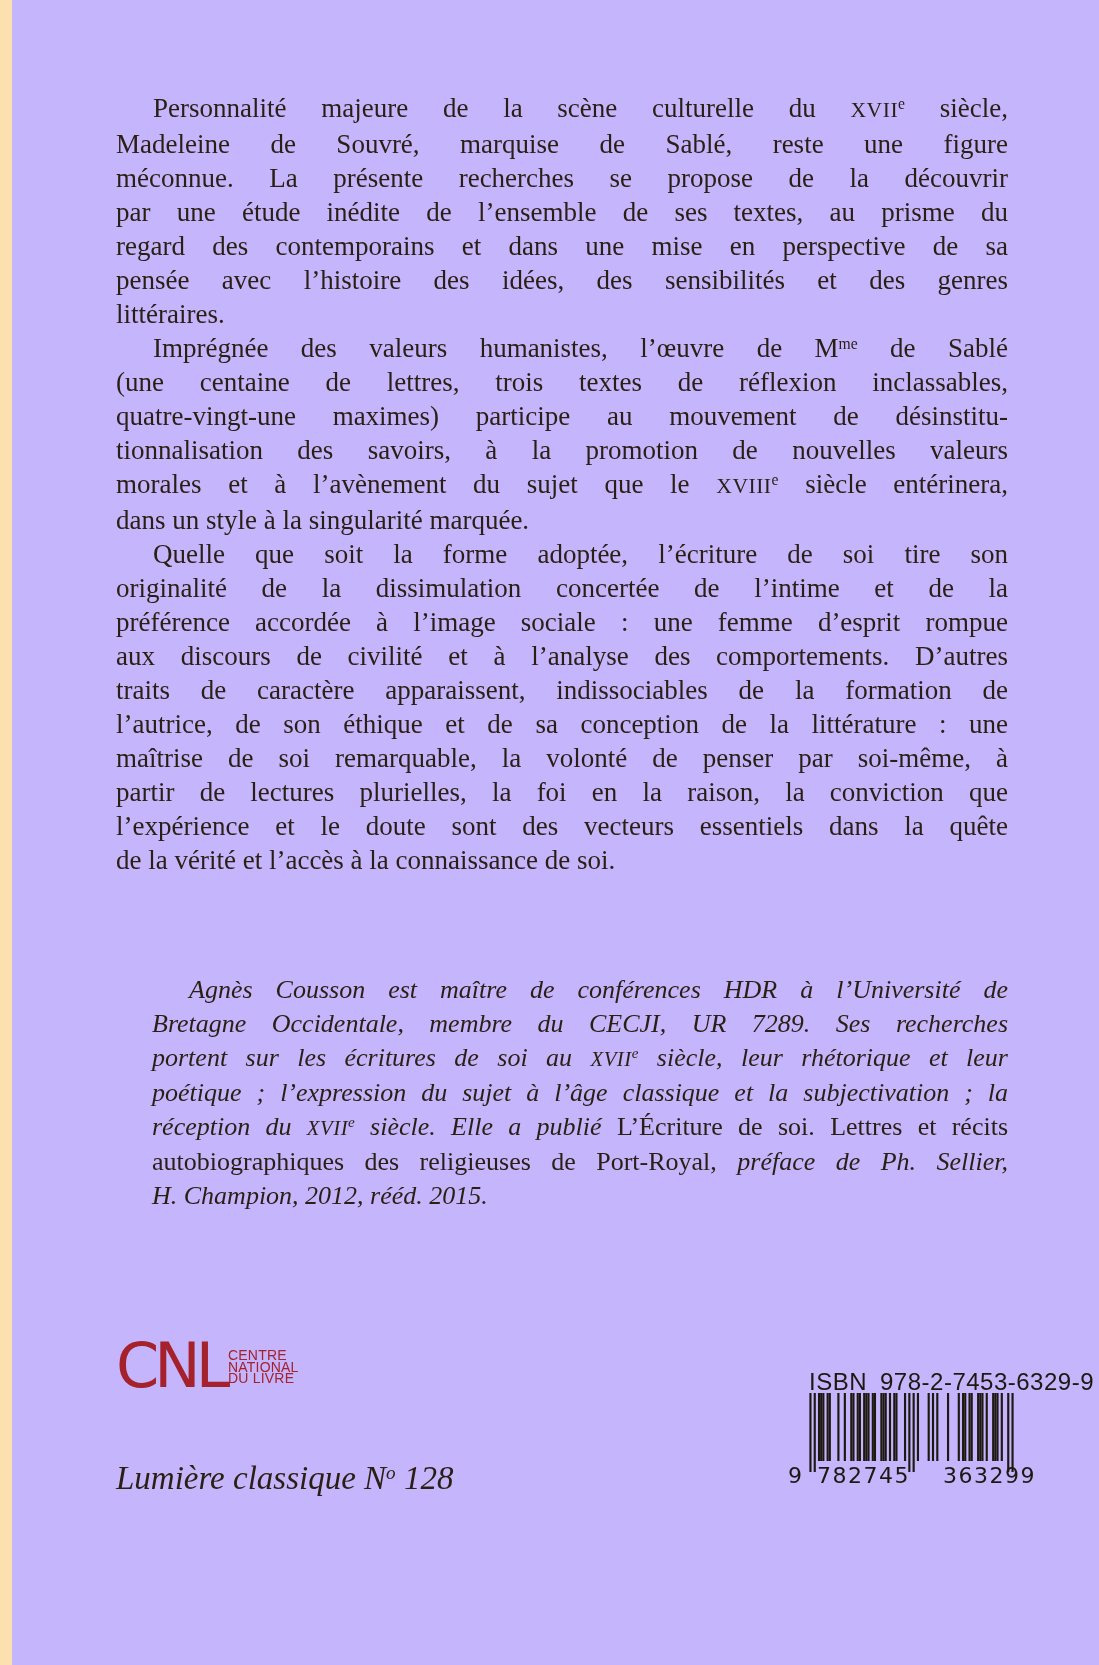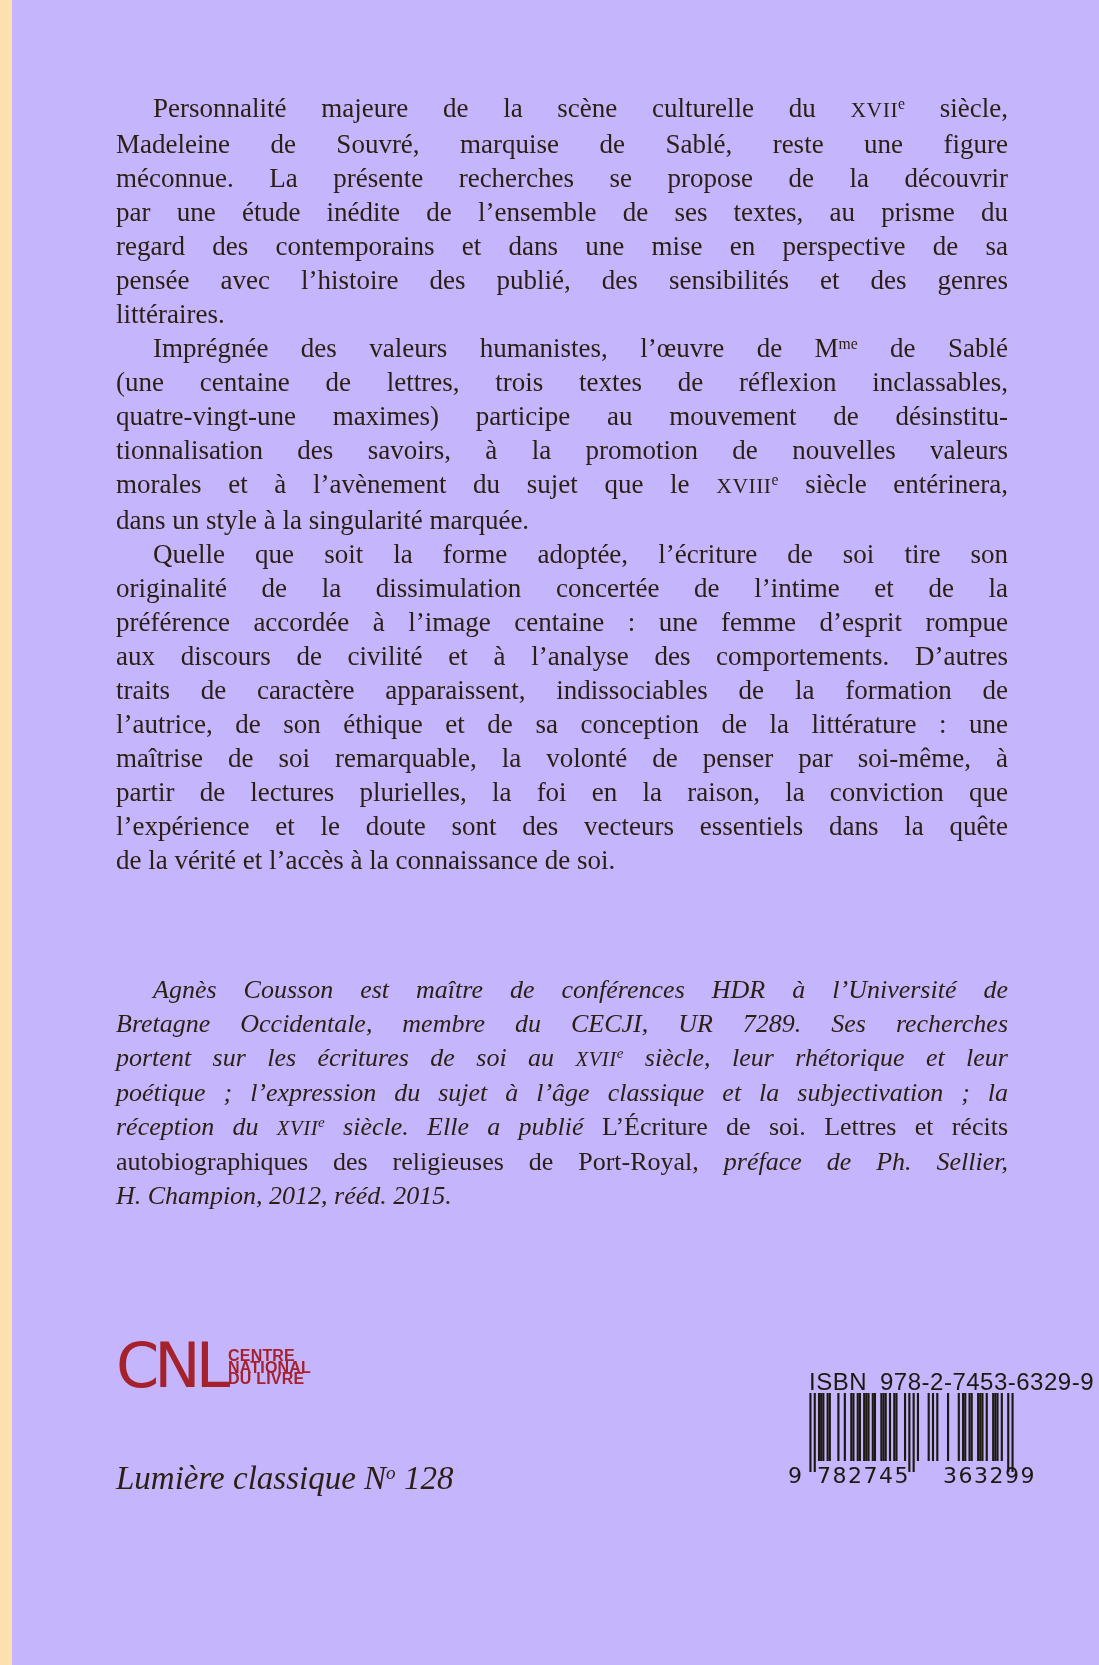--- a/index.html
+++ b/index.html
@@ -16,21 +16,21 @@
   }
   
   .text-block{
     position:absolute;
     left:104px;top:91px;width:892px;
     color:#2a1f12;
     font-size:27px;
     line-height:34px;
   }
   .para{margin:0;}
-  .para.italic{font-style:italic;font-size:26px;}
+  .para.italic{font-style:italic;font-size:26px;margin-left:36px;}
   .line{
     text-align:justify;
     text-align-last:justify;
     white-space:normal;
   }
   .line.last{text-align-last:left;}
   .line.first{text-indent:37px;}
   rm{font-style:normal;}
   sc{text-transform:uppercase;font-size:0.8em;letter-spacing:0.5px;}
   sup{font-size:0.58em;vertical-align:0.5em;line-height:0;}
@@ -44,22 +44,22 @@
     font-family:"DejaVu Sans","Liberation Sans",sans-serif;
     font-weight:normal;
     font-size:62px;line-height:80px;
     letter-spacing:-5px;
     color:#a5212c;
     text-align:right;
   }
   .cnl-caption{
     position:absolute;left:112px;top:16px;
     font-family:"Liberation Sans","DejaVu Sans",sans-serif;
-    font-weight:bold;
-    font-size:16px;line-height:11.5px;
+    font-weight:normal;
+    font-size:14px;line-height:11.5px;
     letter-spacing:0.2px;
     color:#a5212c;
   }
   
   .series-label{
     position:absolute;left:104px;top:1458px;
     font-style:italic;
     font-size:33px;line-height:40px;
     color:#2a1f12;
   }
@@ -92,35 +92,35 @@
 
 <div class="cover">
 
   <div class="text-block" id="text-block">
       <div class="para">
         <div class="line first">Personnalité majeure de la scène culturelle du <sc>xvii</sc><sup>e</sup> siècle,</div>
         <div class="line">Madeleine de Souvré, marquise de Sablé, reste une figure</div>
         <div class="line">méconnue. La présente recherches se propose de la découvrir</div>
         <div class="line">par une étude inédite de l’ensemble de ses textes, au prisme du</div>
         <div class="line">regard des contemporains et dans une mise en perspective de sa</div>
-        <div class="line">pensée avec l’histoire des publié, des sensibilités et des genres</div>
+        <div class="line">pensée avec l’histoire des idées, des sensibilités et des genres</div>
         <div class="line last">littéraires.</div>
       </div>
       <div class="para">
         <div class="line first">Imprégnée des valeurs humanistes, l’œuvre de M<sup>me</sup> de Sablé</div>
         <div class="line">(une centaine de lettres, trois textes de réflexion inclassables,</div>
         <div class="line">quatre-vingt-une maximes) participe au mouvement de désinstitu-</div>
         <div class="line">tionnalisation des savoirs, à la promotion de nouvelles valeurs</div>
         <div class="line">morales et à l’avènement du sujet que le <sc>xviii</sc><sup>e</sup> siècle entérinera,</div>
         <div class="line last">dans un style à la singularité marquée.</div>
       </div>
       <div class="para">
         <div class="line first">Quelle que soit la forme adoptée, l’écriture de soi tire son</div>
         <div class="line">originalité de la dissimulation concertée de l’intime et de la</div>
-        <div class="line">préférence accordée à l’image centaine : une femme d’esprit rompue</div>
+        <div class="line">préférence accordée à l’image sociale : une femme d’esprit rompue</div>
         <div class="line">aux discours de civilité et à l’analyse des comportements. D’autres</div>
         <div class="line">traits de caractère apparaissent, indissociables de la formation de</div>
         <div class="line">l’autrice, de son éthique et de sa conception de la littérature : une</div>
         <div class="line">maîtrise de soi remarquable, la volonté de penser par soi-même, à</div>
         <div class="line">partir de lectures plurielles, la foi en la raison, la conviction que</div>
         <div class="line">l’expérience et le doute sont des vecteurs essentiels dans la quête</div>
         <div class="line last">de la vérité et l’accès à la connaissance de soi.</div>
       </div>
       <div class="para italic" style="margin-top: 96px;">
         <div class="line first">Agnès Cousson est maître de conférences HDR à l’Université de</div>

